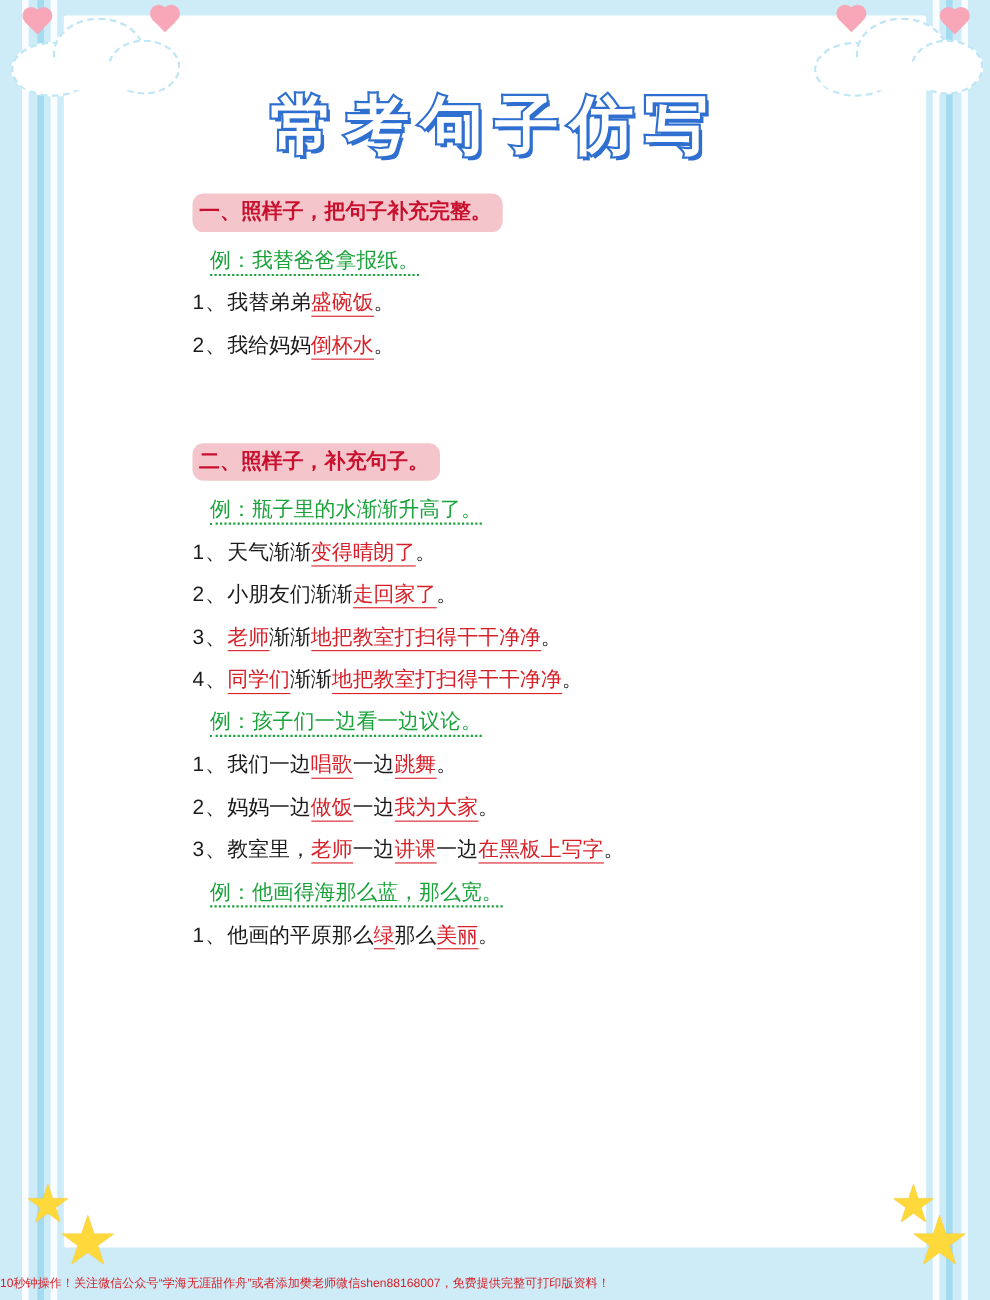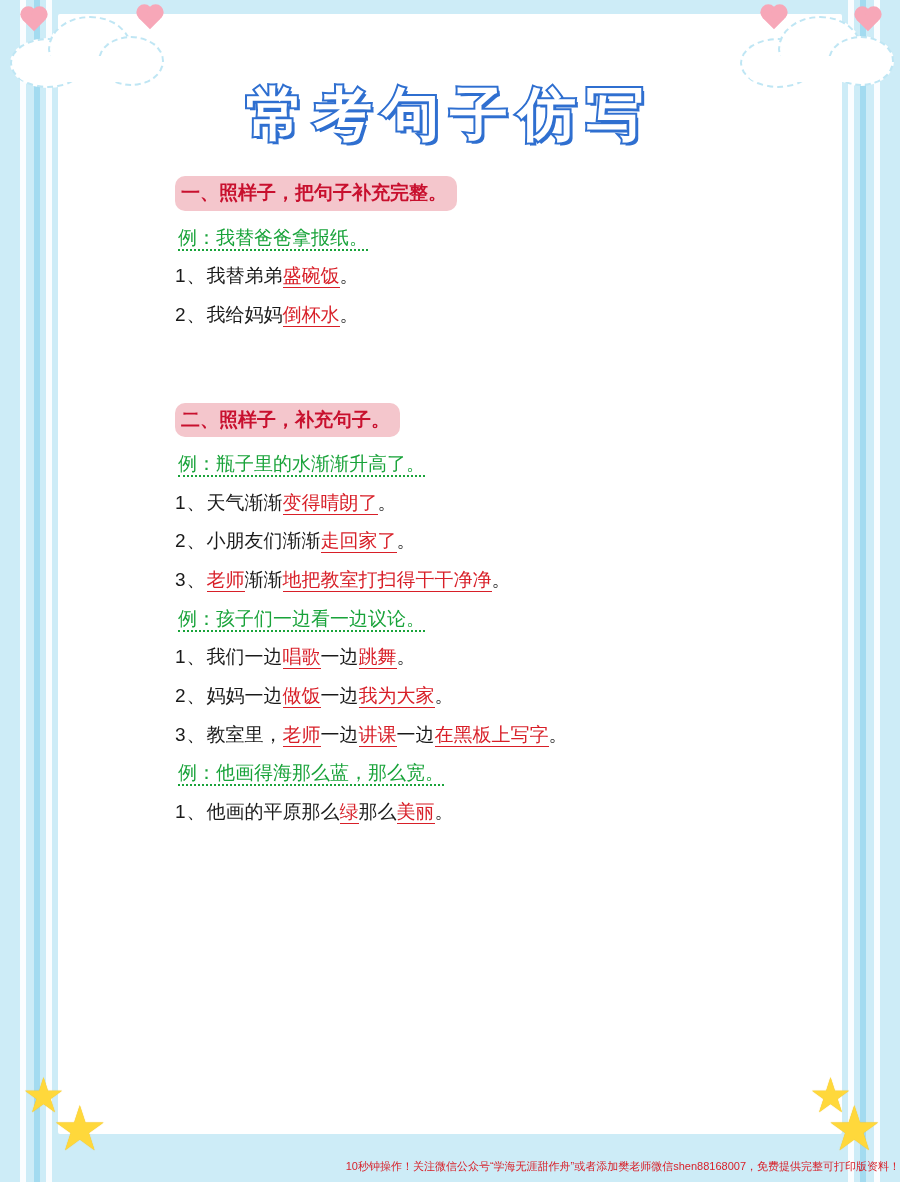--- a/index.html
+++ b/index.html
@@ -145,21 +145,21 @@
     font-weight: bold;
     font-size: 19px;
     padding: 4px 10px 5px 6px;
     margin: 0 0 14px 0;
     border-radius: 10px;
   }
   .section-head.second { margin-top: 0; }
   .gap { height: 62px; }
   .example {
     color: #19a33a;
-    margin: 0 0 13px 3px;
+    margin: 0 0 13px 16px;
     font-size: 19px;
   }
   .example .dotted {
     border-bottom: 2px dotted #19a33a;
     padding-bottom: 1px;
   }
   .item {
     margin: 12px 0 13px 0;
     font-size: 19px;
     color: #1a1a1a;
@@ -168,21 +168,21 @@
   .ans {
     color: #d81f28;
     border-bottom: 1.5px solid #d81f28;
     padding-bottom: 1px;
   }
   
   .footer {
     position: absolute;
     left: 0; right: 0;
     bottom: 8px;
-    text-align: right;
+    text-align: left;
     font-size: 11px;
     color: #d81f28;
   }
 </style>
 </head>
 <body>
 
 <div class="page">
 
   <div class="stripe s1"></div>
@@ -247,20 +247,23 @@
       </div>
       <div class="item">
         <span class="num">1、</span><span>天气渐渐</span><span class="ans">变得晴朗了</span><span>。</span>
       </div>
       <div class="item">
         <span class="num">2、</span><span>小朋友们渐渐</span><span class="ans">走回家了</span><span>。</span>
       </div>
       <div class="item">
         <span class="num">3、</span><span class="ans">老师</span><span>渐渐</span><span class="ans">地把教室打扫得干干净净</span><span>。</span>
       </div>
+      <div class="item">
+        <span class="num">4、</span><span class="ans">同学们</span><span>渐渐</span><span class="ans">地把教室打扫得干干净净</span><span>。</span>
+      </div>
 
       
       <div class="example">
         <span class="dotted">例：孩子们一边看一边议论。</span>
       </div>
       <div class="item">
         <span class="num">1、</span><span>我们一边</span><span class="ans">唱歌</span><span>一边</span><span class="ans">跳舞</span><span>。</span>
       </div>
       <div class="item">
         <span class="num">2、</span><span>妈妈一边</span><span class="ans">做饭</span><span>一边</span><span class="ans">我为大家</span><span>。</span>

